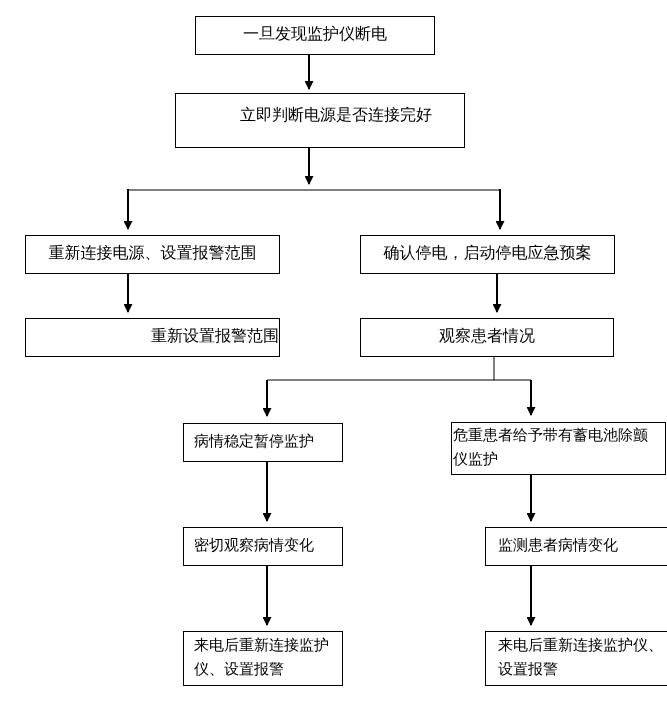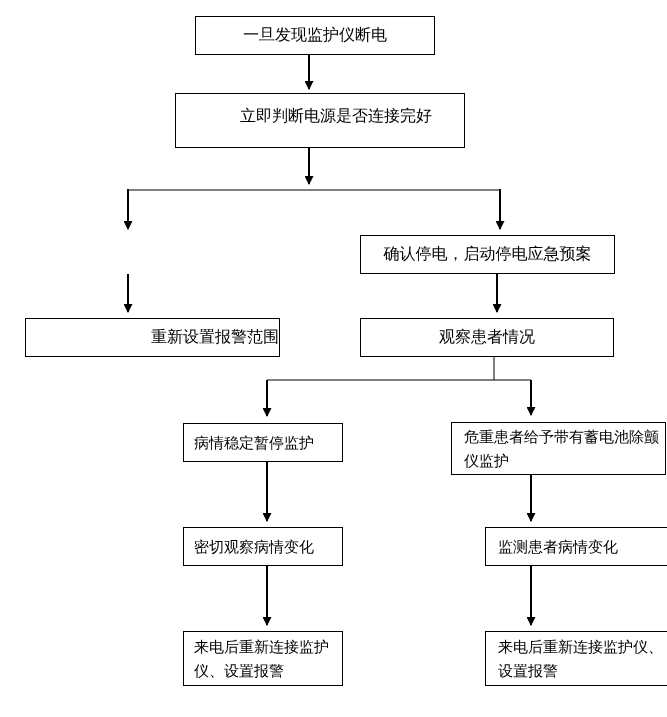--- a/index.html
+++ b/index.html
@@ -5,21 +5,21 @@
   html, body {
     margin: 0;
     padding: 0;
     background: #ffffff;
   }
   #canvas {
     position: relative;
     width: 667px;
     height: 717px;
     background: #ffffff;
-    font-family: Liberation Sans, sans-serif;
+    font-family: Liberation Mono, monospace;
     overflow: hidden;
   }
   #connectors {
     position: absolute;
     left: 0;
     top: 0;
     width: 667px;
     height: 717px;
   }
   .node {
@@ -88,35 +88,38 @@
   </svg>
 
   <div class="node" style="left:195px; top:16px; width:240px; height:39px;">
     <span class="label">一旦发现监护仪断电</span>
   </div>
 
   <div class="node top-align" style="left:175px; top:93px; width:290px; height:55px; padding-top:11px;">
     <span class="label">立即判断电源是否连接完好</span>
   </div>
 
+  <div class="node" style="left:25px; top:235px; width:255px; height:39px;">
+    <span class="label">重新连接电源、设置报警范围</span>
+  </div>
   <div class="node" style="left:360px; top:235px; width:255px; height:39px;">
     <span class="label">确认停电，启动停电应急预案</span>
   </div>
 
   <div class="node" style="left:25px; top:318px; width:255px; height:39px;justify-content:flex-end;">
     <span class="label">重新设置报警范围</span>
   </div>
   <div class="node" style="left:360px; top:318px; width:254px; height:39px;">
     <span class="label">观察患者情况</span>
   </div>
 
   <div class="node small align-left" style="left:143px; top:423px; width:160px; height:39px; padding-left:10px;">
     <span class="label">病情稳定暂停监护</span>
   </div>
-  <div class="node small align-left" style="left:411px; top:422px; width:215px; height:53px; padding-left:12px; padding-right:2px;">
+  <div class="node small align-left" style="left:411px; top:422px; width:215px; height:53px; padding-left:1px; padding-right:2px;">
     <span class="label">危重患者给予带有蓄电池除颤
 仪监护</span>
   </div>
 
   <div class="node small align-left" style="left:143px; top:527px; width:160px; height:39px; padding-left:10px;">
     <span class="label">密切观察病情变化</span>
   </div>
   <div class="node small align-left" style="left:445px; top:527px; width:183px; height:39px; padding-left:12px;">
     <span class="label">监测患者病情变化</span>
   </div>

